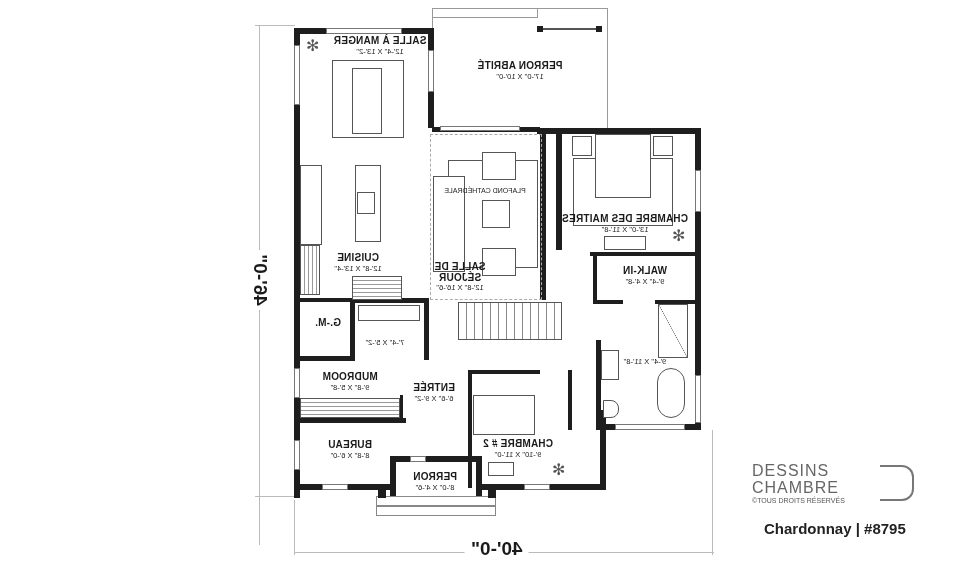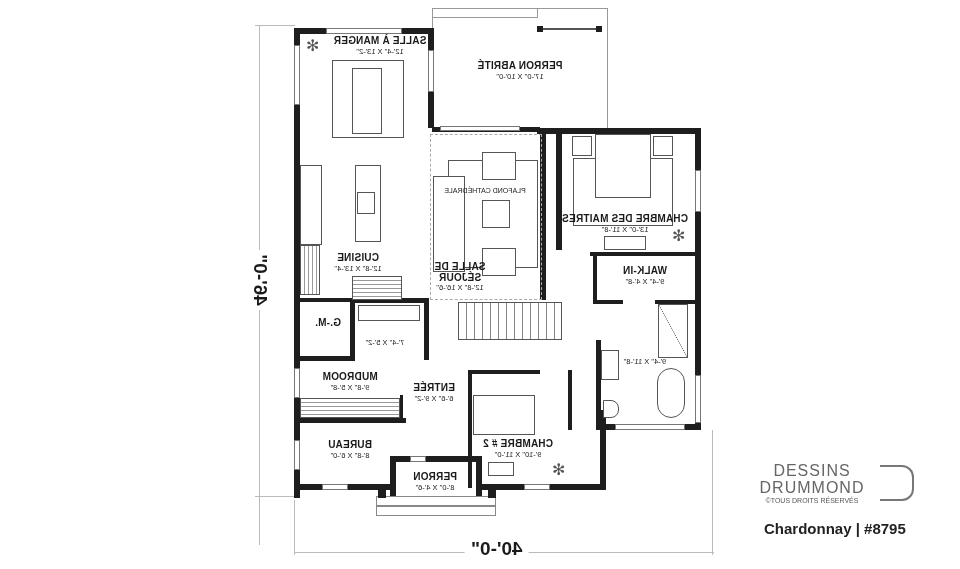--- a/index.html
+++ b/index.html
@@ -167,19 +167,19 @@
 </div>
 <div class="lbl" style="left:400px;top:472px;width:70px">
   <span class="t">PERRON</span>
   <span class="d">8'-0" X 4'-6"</span>
 </div>
 
 <div class="abs" style="left:306px;top:36px;font-size:16px;color:#555">✻</div>
 <div class="abs" style="left:672px;top:226px;font-size:16px;color:#555">✻</div>
 <div class="abs" style="left:552px;top:460px;font-size:16px;color:#555">✻</div>
 
-<div class="logo" style="left:752px;top:462px;width:120px;text-align:center">
+<div class="logo" style="left:752px;top:462px;width:120px;text-align:left">
   <div style="font-size:16px;color:#666;line-height:17px;letter-spacing:1px">DESSINS</div>
-  <div style="font-size:16px;color:#666;line-height:17px;letter-spacing:1px">DRUMMOND</div>
+  <div style="font-size:16px;color:#666;line-height:17px;letter-spacing:1px">CHAMBRE</div>
   <div style="font-size:7px;color:#555;margin-top:1px">©TOUS DROITS RÉSERVÉS</div>
 </div>
 <div class="abs" style="left:880px;top:465px;width:34px;height:36px;border:2px solid #777;border-radius:0 12px 12px 0;border-left:none"></div>
 <div class="abs" style="left:764px;top:520px;font-size:15px;font-weight:bold;color:#222">Chardonnay | #8795</div>
 
 </body></html>

